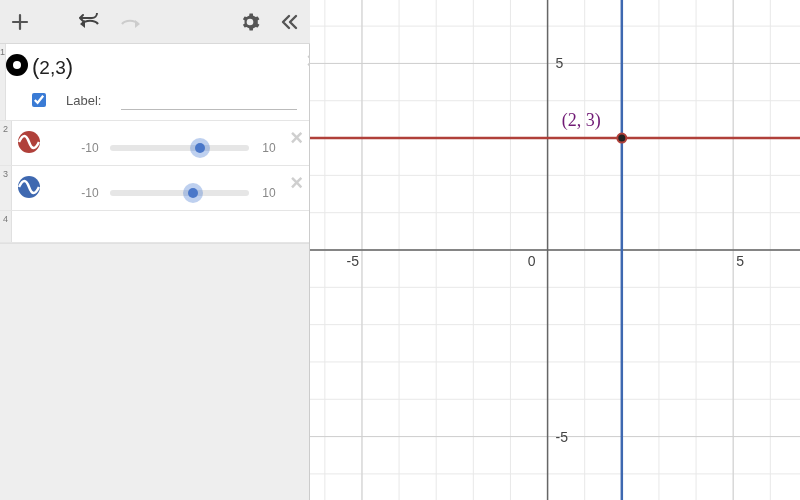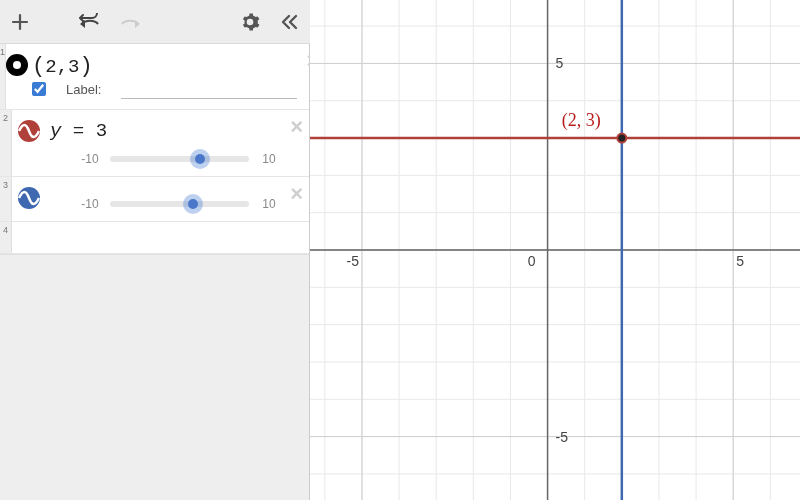--- a/index.html
+++ b/index.html
@@ -14,38 +14,38 @@
   .tb-spacer { flex:1; }
   .main { display:flex; height:100%; }
   .panel { width:310px; background:#fff; border-right:1px solid #ccc; display:flex; flex-direction:column; padding-top:44px;}
   .row { position:relative; border-bottom:1px solid #e5e5e5; display:flex; }
   .gutter { width:12px; background:#eee; border-right:1px solid #e0e0e0; font-size:9px; color:#777; text-align:center; padding-top:3px;}
   .icon-cell { width:34px; display:flex; align-items:flex-start; justify-content:center; padding-top:10px;}
   .point-icon { width:22px; height:22px; border-radius:50%; background:#000; display:flex; align-items:center; justify-content:center;}
   .point-icon::after { content:""; width:8px; height:8px; border-radius:50%; background:#fff;}
   .wave-icon { width:22px; height:22px; border-radius:50%; display:flex; align-items:center; justify-content:center; overflow:hidden;}
   .content-cell { flex:1; padding:10px 28px 10px 4px; position:relative;}
-  .expr { font-family: Liberation Mono, monospace; font-size:19px; color:#222;}
+  .expr { font-family: Liberation Sans, sans-serif; font-size:19px; color:#222;}
   .expr .paren{ font-size:22px; }
   .close-x { position:absolute; top:6px; right:6px; color:#cfcfcf; font-size:22px; font-weight:bold; cursor:pointer; line-height:1;}
-  .label-row { display:flex; align-items:center; gap:20px;}
+  .label-row { display:flex; align-items:center; margin-top:10px; gap:20px;}
   .chk { width:14px; height:14px; accent-color:#3a7bd5;}
   .label-text { font-size:13px; color:#555;}
   .label-input { flex:1; border:none; border-bottom:1px solid #bbb; font-size:13px; padding:2px 0; outline:none; }
   .slider-row { display:flex; align-items:center; gap:8px; margin-top:10px;margin-left:28px;}
   .slider-min,.slider-max{ font-size:12px; color:#888; width:24px; text-align:center;}
   .slider-track { flex:1; height:6px; background:#e6e6e6; border-radius:3px; position:relative;}
   .slider-thumb-halo{ position:absolute; top:50%; width:20px; height:20px; border-radius:50%; background:rgba(70,120,210,.35); transform:translate(-50%,-50%);}
   .slider-thumb{ position:absolute; top:50%; width:10px; height:10px; border-radius:50%; background:#4a77c9; transform:translate(-50%,-50%);}
   .empty-row .gutter{ }
   .empty-row { height:32px; }
   .panel-fill { flex:1; background:#eee; border-top:1px solid #e0e0e0;}
   .graph { flex:1; position:relative; background:#fff;}
   svg.grid { position:absolute; inset:0; }
-  .pt-label { position:absolute; font-family:"Times New Roman",serif; font-size:18px; color:#b91c1c;}
+  .pt-label { position:absolute; font-family:"Times New Roman",serif; font-size:18px; color:#701a75;}
 </style>
 </head>
 <body>
 <div class="app">
 
 <div class="toolbar">
   <div class="tb-btn">
     <svg width="18" height="18" viewBox="0 0 18 18">
           <path d="M9 2v14M2 9h14" stroke="#555" stroke-width="2.2" fill="none" stroke-linecap="round"></path>
         </svg>
@@ -100,21 +100,20 @@
       <div class="gutter">2</div>
       <div class="icon-cell">
         <div class="wave-icon" style="background:#b0403a">
           <svg width="22" height="22" viewBox="0 0 22 22">
                 <path d="M1 11 C5 3, 8 3, 11 11 S17 19, 21 11" stroke="#fff" stroke-width="2.5" fill="none"></path>
               </svg>
         </div>
       </div>
       <div class="content-cell">
         <div class="close-x">×</div>
-        <div class="expr"><i>y</i> = <span>3</span></div>
         <div class="slider-row">
           <span class="slider-min">-10</span>
           <div class="slider-track">
             <div class="slider-thumb-halo" style="left:65%"></div>
             <div class="slider-thumb" style="left:65%"></div>
           </div>
           <span class="slider-max">10</span>
         </div>
       </div>
     </div>

